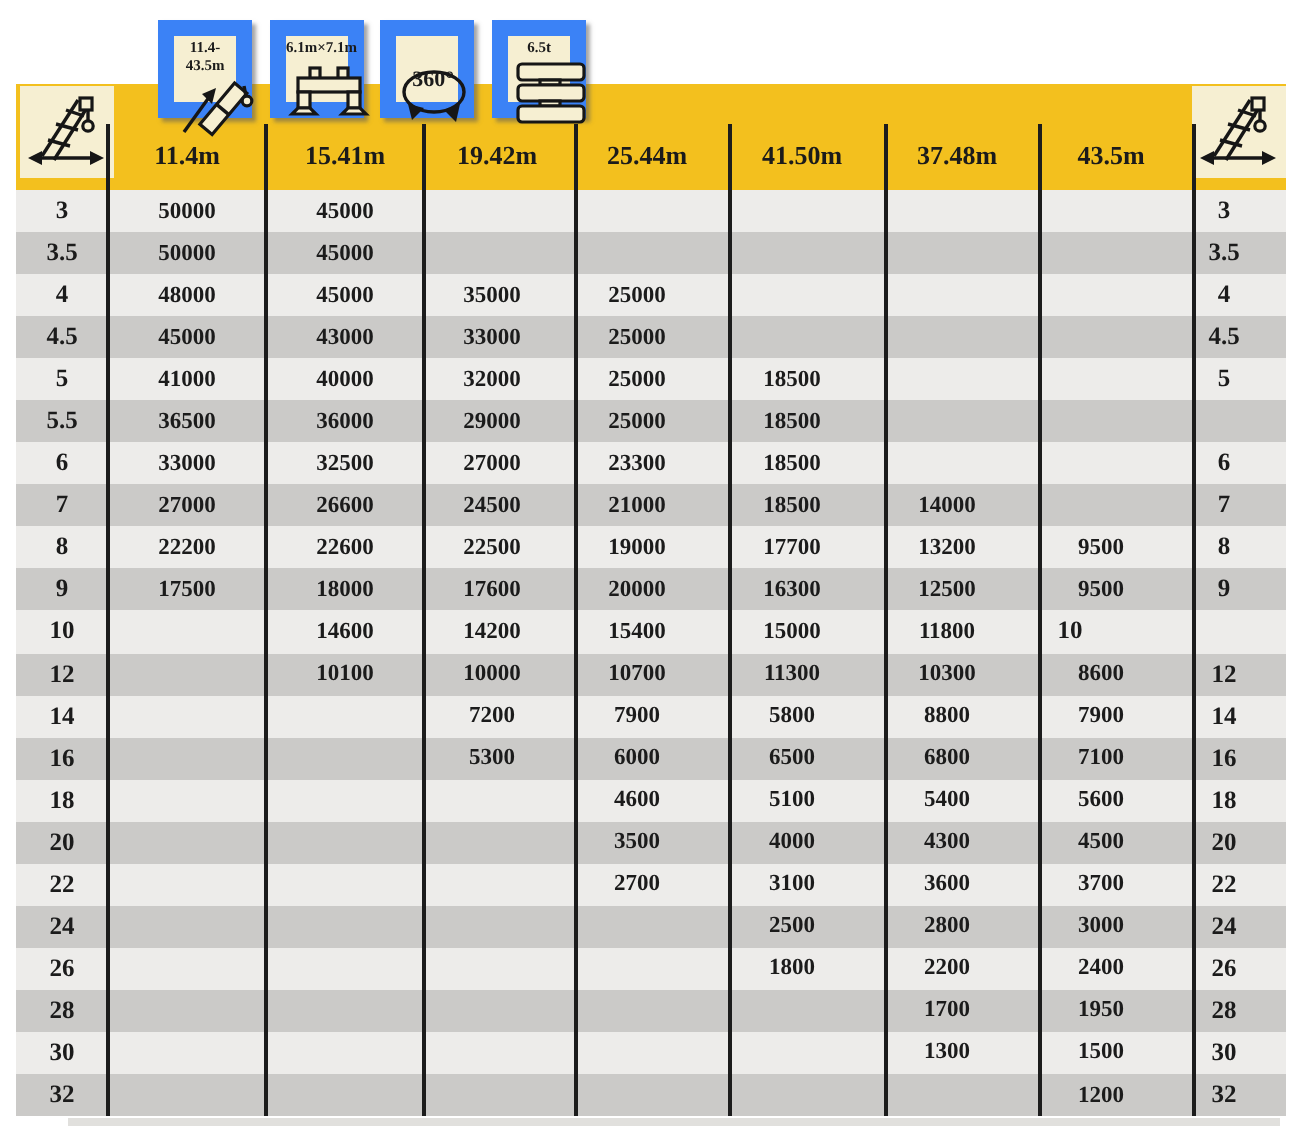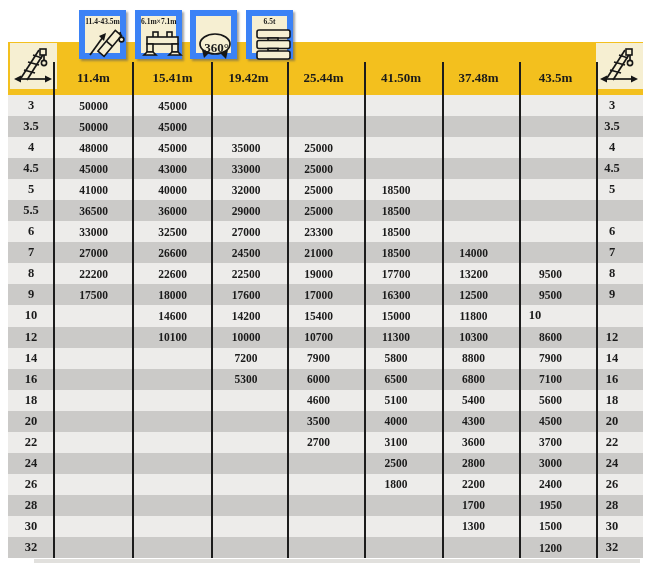--- a/index.html
+++ b/index.html
@@ -13,24 +13,24 @@
   
   .band{position:absolute;left:8px;top:42px;width:635px;height:53px;background:var(--yellow);}
 
   
   .corner{position:absolute;top:43px;width:47px;height:46px;background:var(--cream);}
   .corner.left{left:10px;}
   .corner.right{left:596px;}
 
   
   .spec{position:absolute;top:10px;width:47px;height:49px;background:var(--cream);
-        border:6px solid #3b82f6;box-shadow:2px 2px 2px rgba(90,90,90,.55);box-sizing:border-box;}
+        border:8px solid #3b82f6;box-shadow:2px 2px 2px rgba(90,90,90,.55);box-sizing:border-box;}
   .spec .lbl{display:block;text-align:center;font-weight:bold;font-size:7.5px;line-height:9px;margin-top:1px;}
   .spec svg{display:block;margin:0 auto;}
-  .spec .lbl360{position:absolute;top:24px;right:2px;font-weight:bold;font-size:13px;}
+  .spec .lbl360{position:absolute;top:16px;right:2px;font-weight:bold;font-size:11px;}
 
   
   .colheads{position:absolute;left:54px;top:60px;width:543px;height:35px;display:flex;}
   .colheads .h{display:flex;align-items:center;justify-content:center;
                font-weight:bold;font-size:13px;}
 
   
   .tbody{position:absolute;left:8px;top:95px;width:635px;height:463px;display:flex;flex-direction:column;}
   .row{flex:1;display:flex;}
   .row.light{background:var(--row-light);}
@@ -245,21 +245,21 @@
         <div class="cell c5">17700</div>
         <div class="cell c6">13200</div>
         <div class="cell c7">9500</div>
         <div class="cell c8">8</div>
       </div>
       <div class="row dark">
         <div class="cell c0">9</div>
         <div class="cell c1">17500</div>
         <div class="cell c2">18000</div>
         <div class="cell c3">17600</div>
-        <div class="cell c4">17000</div>
+        <div class="cell c4">20000</div>
         <div class="cell c5">16300</div>
         <div class="cell c6">12500</div>
         <div class="cell c7">9500</div>
         <div class="cell c8">9</div>
       </div>
       <div class="row light">
         <div class="cell c0">10</div>
         <div class="cell c1"></div>
         <div class="cell c2">14600</div>
         <div class="cell c3">14200</div>

